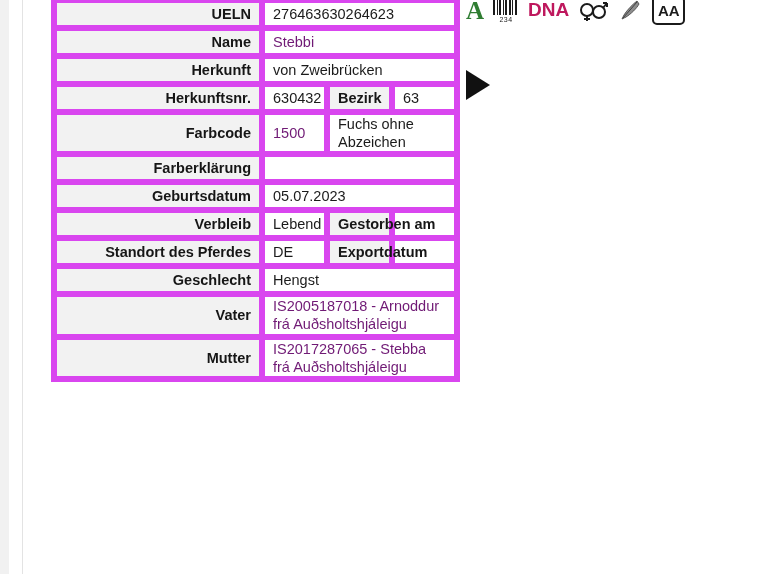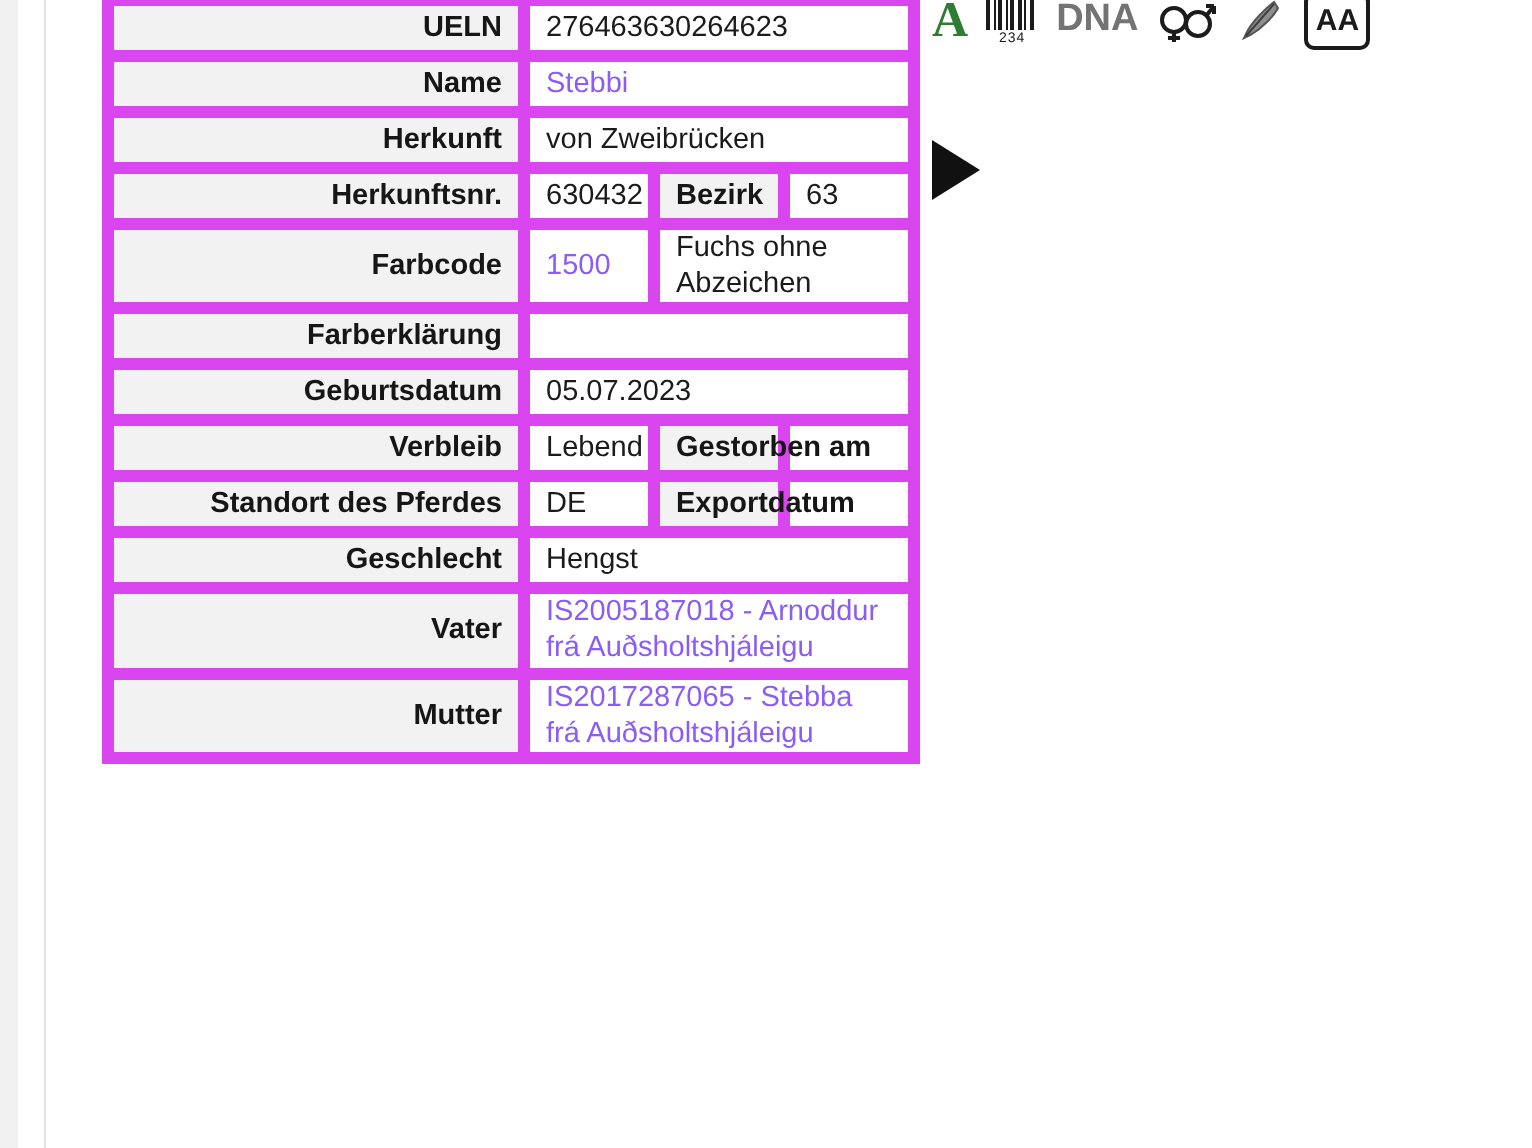--- a/index.html
+++ b/index.html
@@ -68,21 +68,21 @@
     background: #f2f2f2;
     text-align: left;
     font-weight: bold;
     color: #161616;
     white-space: nowrap;
   }
   .horse-table td.val {
     text-align: left;
   }
   .link {
-    color: #8b5cf6;
+    color: #701a75;
   }
   .val-narrow { width: 62px; }
   .val-tiny { width: 32px; margin-left: 32px; }
 
   
   .icon-row {
     position: absolute;
     left: 466px;
     top: -9px;
     display: flex;
@@ -124,21 +124,21 @@
   .ic-barcode .num {
     font-size: 7px;
     text-align: center;
     letter-spacing: 0.5px;
     color: #1b1b1b;
     margin-top: 1px;
   }
   .ic-dna-text {
     font-size: 19px;
     font-weight: bold;
-    color: #737373;
+    color: #be185d;
     letter-spacing: 0px;
   }
   .ic-sex {
     position: relative;
     width: 30px;
     height: 24px;
   }
   .ic-aa {
     width: 29px;
     height: 25px;

